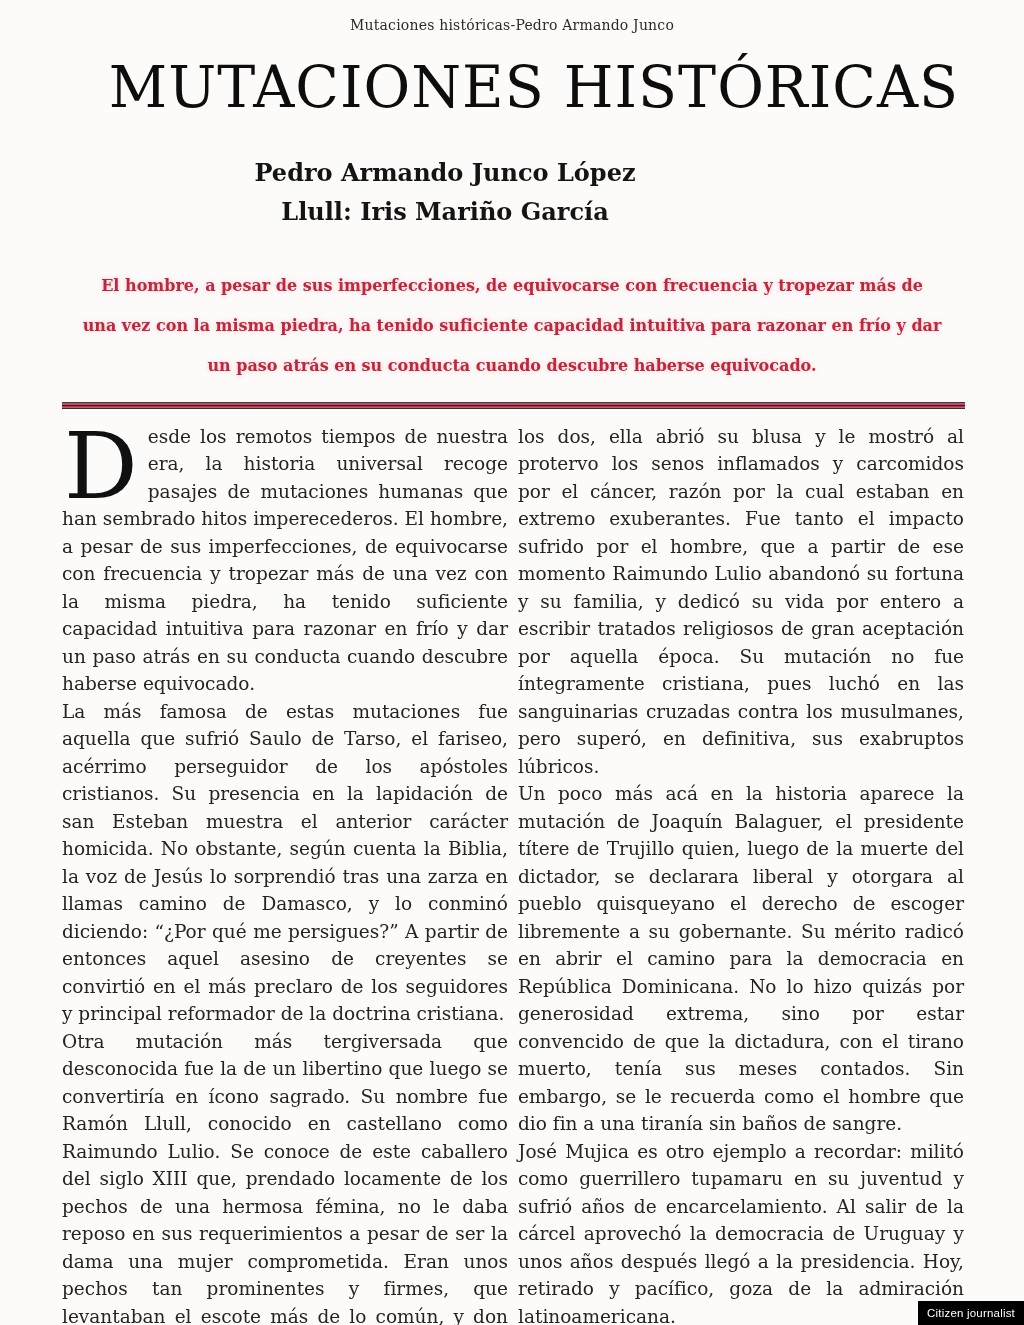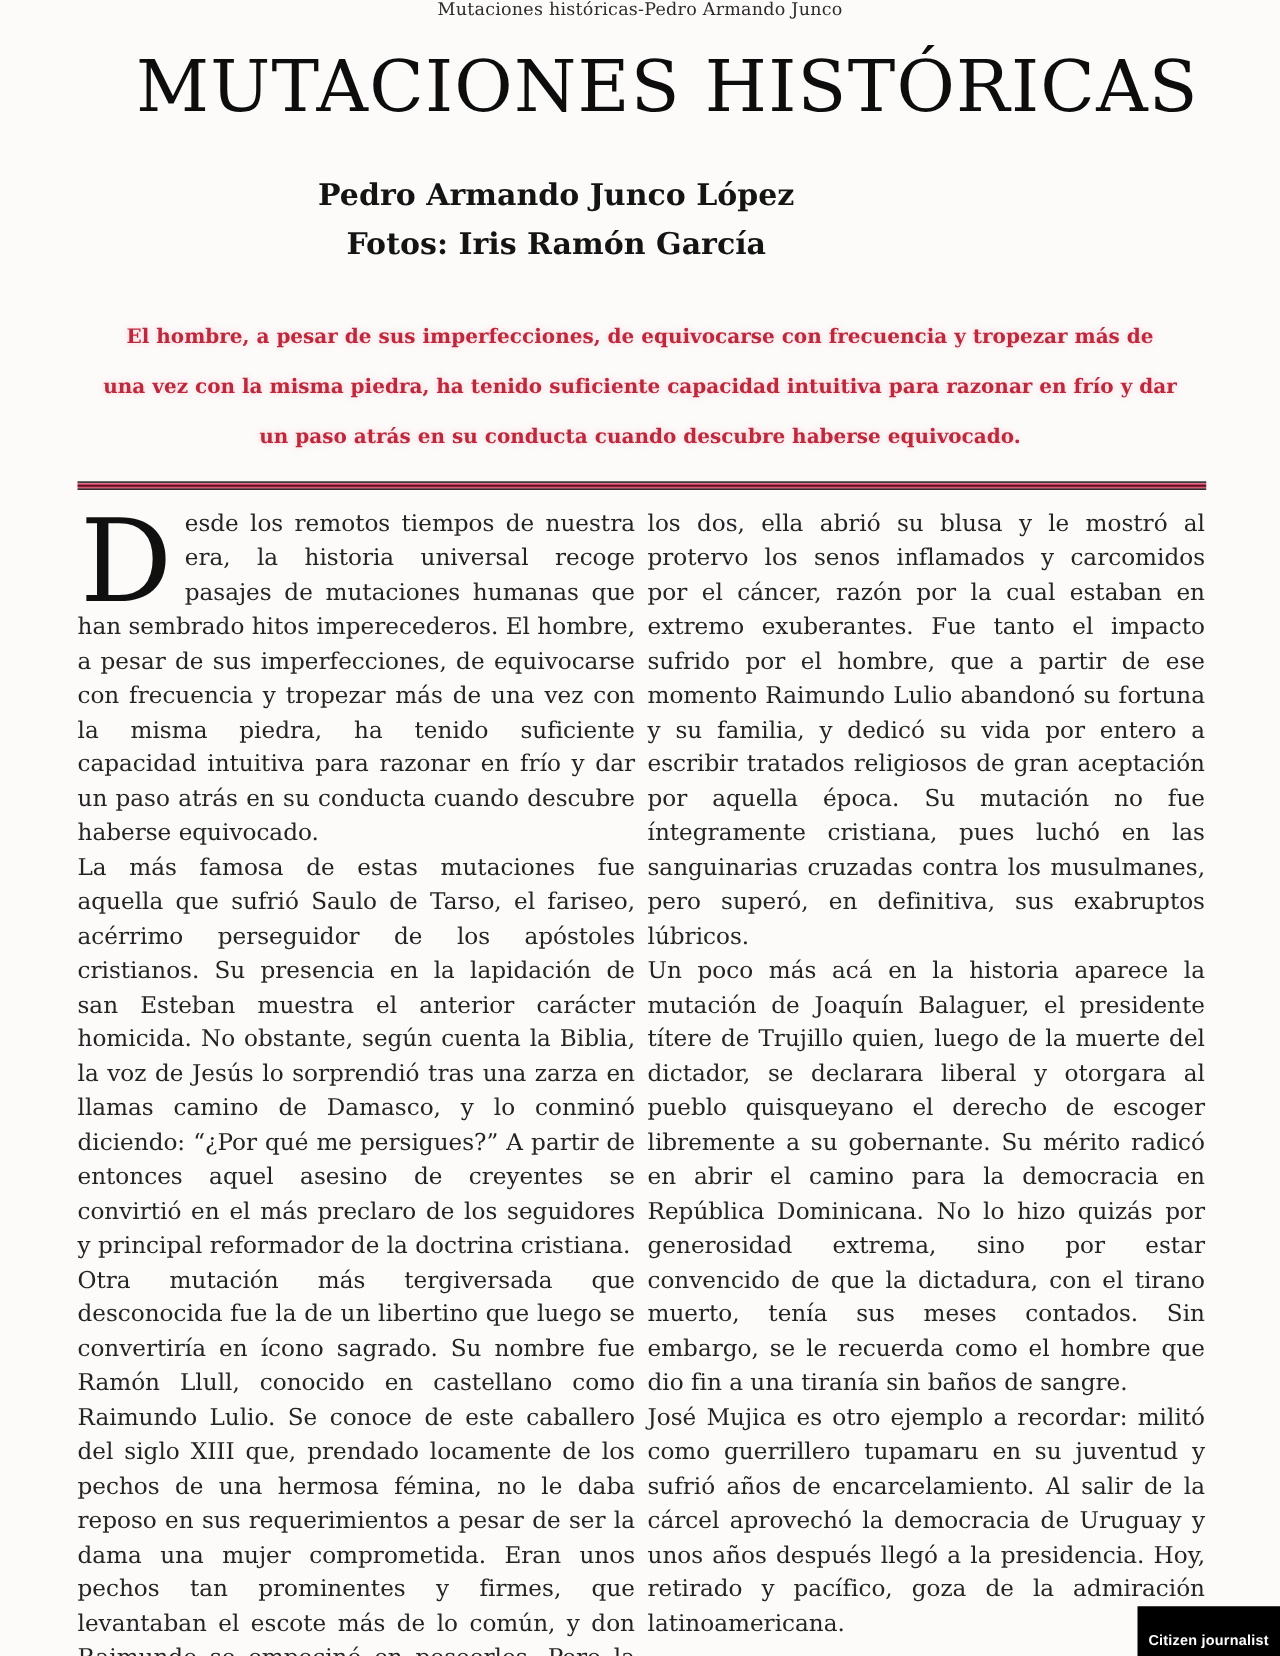--- a/index.html
+++ b/index.html
@@ -6,20 +6,21 @@
   .page{
     position:relative;
     width:1024px;height:1325px;
     margin:0 auto;
     background:#fcfbfa;
     font-family:"DejaVu Serif","Liberation Serif",serif;
     color:#212121;
     overflow:hidden;
   }
   .running-header{
+    padding-top:17px;
     text-align:center;
     font-size:14px;
     color:#2b2b2b;
     letter-spacing:.2px;
   }
   .title{
     margin-top:26px;
     text-align:center;
     font-size:57px;
     font-weight:normal;
@@ -76,38 +77,38 @@
     padding:6px 10px 0 2px;
     font-weight:normal;
     color:#101010;
   }
   .badge{
     position:absolute;
     right:0;bottom:0;
     background:#000;
     color:#fff;
     font-family:"Liberation Sans","DejaVu Sans",sans-serif;
-    font-weight:bold;
+    font-weight:normal;
     font-size:11.5px;
-    padding:22px 9px 6px 9px;
+    padding:6px 9px 6px 9px;
     letter-spacing:.2px;
   }
 </style>
 </head>
 <body>
 
 <div class="page">
 
   <div class="running-header">Mutaciones históricas-Pedro Armando Junco</div>
 
   <h1 class="title">MUTACIONES HISTÓRICAS</h1>
 
   <div class="byline-block">
     <div>Pedro Armando Junco López</div>
-    <div>Fotos: Iris Ramón García</div>
+    <div>Llull: Iris Mariño García</div>
   </div>
 
   <div class="lede">El hombre, a pesar de sus imperfecciones, de equivocarse con frecuencia y tropezar más de una vez con la misma piedra, ha tenido suficiente capacidad intuitiva para razonar en frío y dar un paso atrás en su conducta cuando descubre haberse equivocado.</div>
 
   <div class="rule"></div>
 
   <div class="columns">
 
     <div class="col">
       <p><span class="dropcap">D</span><span>esde los remotos tiempos de nuestra era, la historia universal recoge pasajes de mutaciones humanas que han sembrado hitos imperecederos. El hombre, a pesar de sus imperfecciones, de equivocarse con frecuencia y tropezar más de una vez con la misma piedra, ha tenido suficiente capacidad intuitiva para razonar en frío y dar un paso atrás en su conducta cuando descubre haberse equivocado.</span></p>

